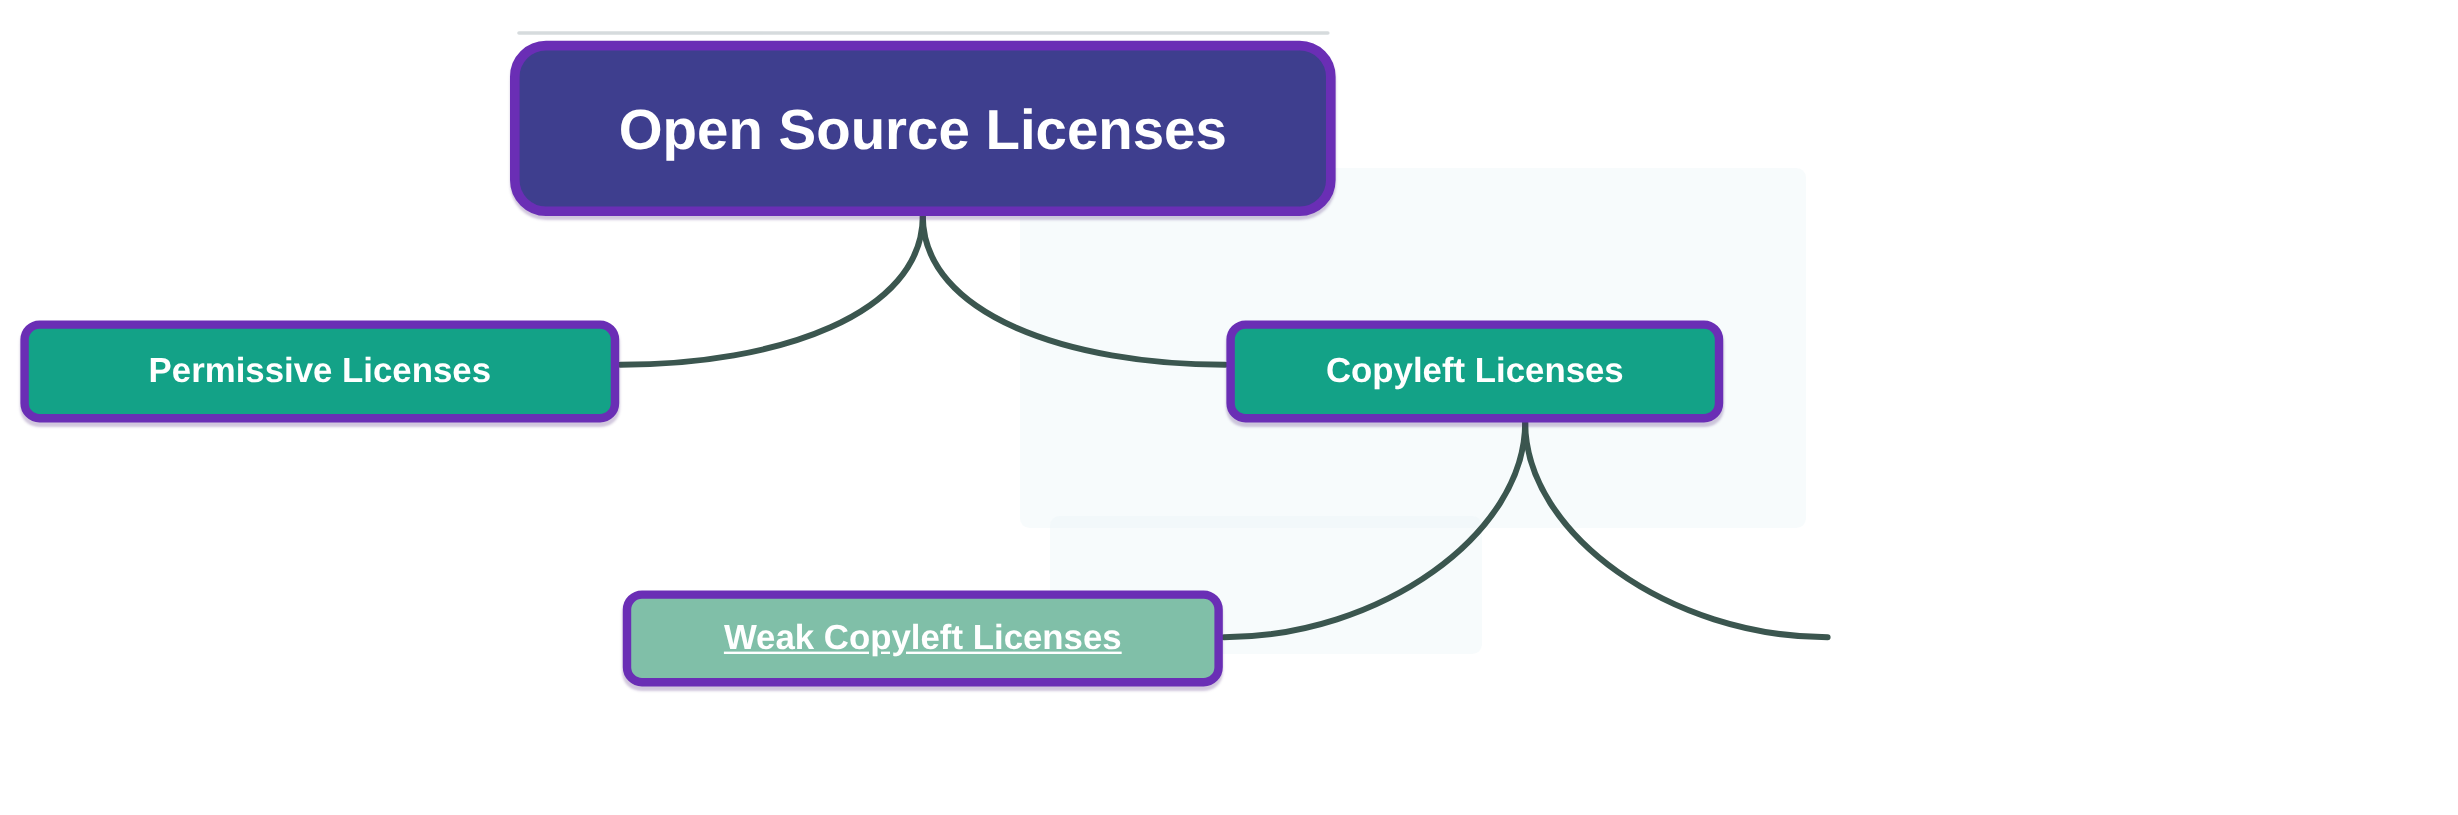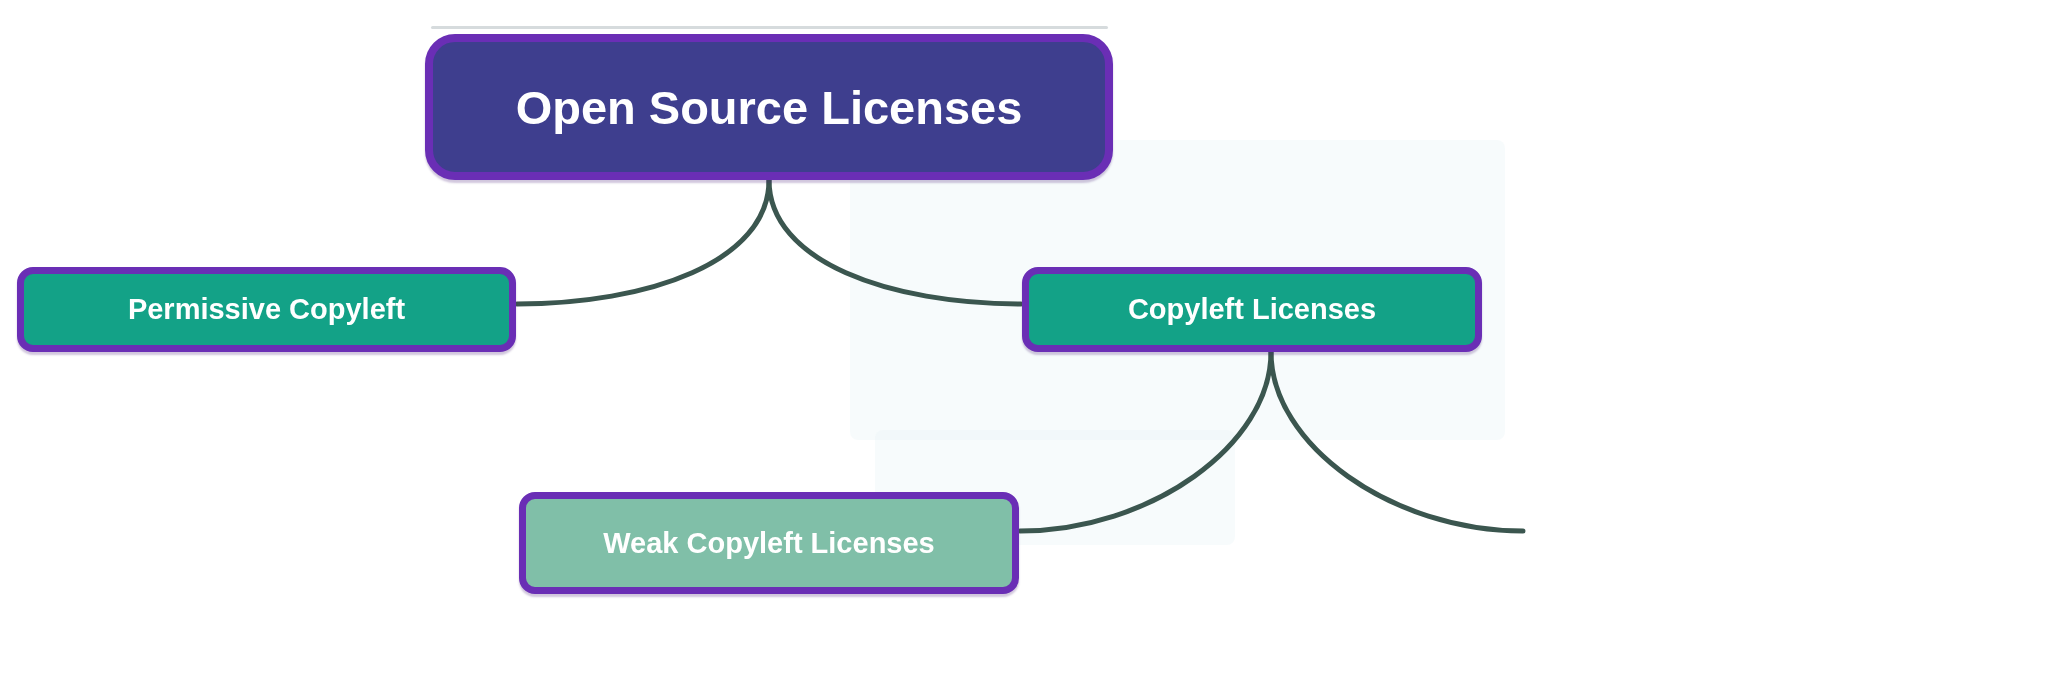--- a/index.html
+++ b/index.html
@@ -68,28 +68,29 @@
   }
   .node-level1 {
     top: 267px;
     height: 85px;
     background: var(--branch-fill, #13a287);
     border: 7px solid var(--node-border, #6a2eb5);
     border-radius: 16px;
     font-size: 29px;
   }
   .node-permissive { left: 17px;   width: 499px; }
-  .node-copyleft   { left: 1022px; width: 460px; }
+  .node-copyleft   { left: 1022px; width: 414px; }
   .node-level2 {
     top: 492px;
-    height: 102px;
+    height: 80px;
     background: var(--leaf-fill, #80bfa8);
     border: 7px solid var(--node-border, #6a2eb5);
     border-radius: 16px;
     font-size: 29px;
+    text-decoration: underline;
   }
   .node-weak   { left: 519px;  width: 500px; }
   .node-strong { left: 1524px; width: 499px; }
 </style>
 </head>
 <body>
 
 <div class="canvas">
 
   <div class="tint tint-a"></div>
@@ -102,21 +103,21 @@
     <path d="M 1271 352 C 1271 445, 1392 531, 1523 531"></path>
   </svg>
 
   <div class="ghost-line"></div>
 
   <div class="node node-root">
     <span>Open Source Licenses</span>
   </div>
 
   <div class="node node-level1 node-permissive">
-    <span>Permissive Copyleft</span>
+    <span>Permissive Licenses</span>
   </div>
 
   <div class="node node-level1 node-copyleft">
     <span>Copyleft Licenses</span>
   </div>
 
   <div class="node node-level2 node-weak">
     <span>Weak Copyleft Licenses</span>
   </div>
 

